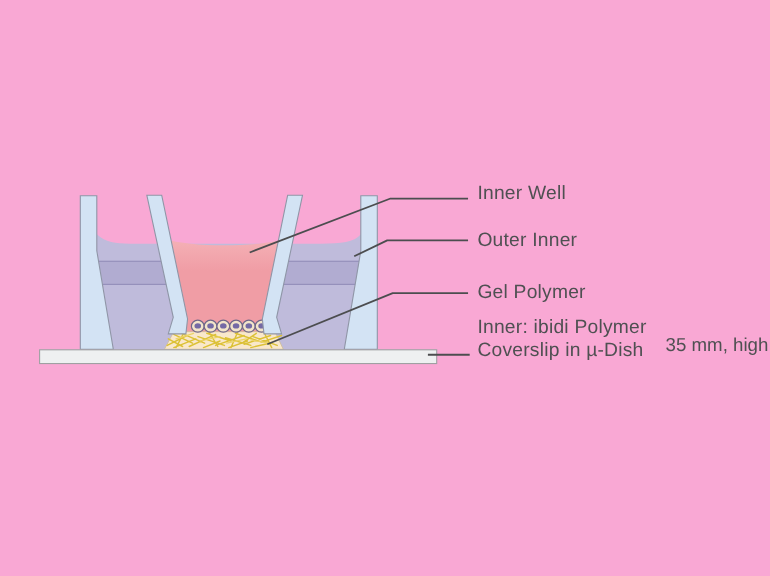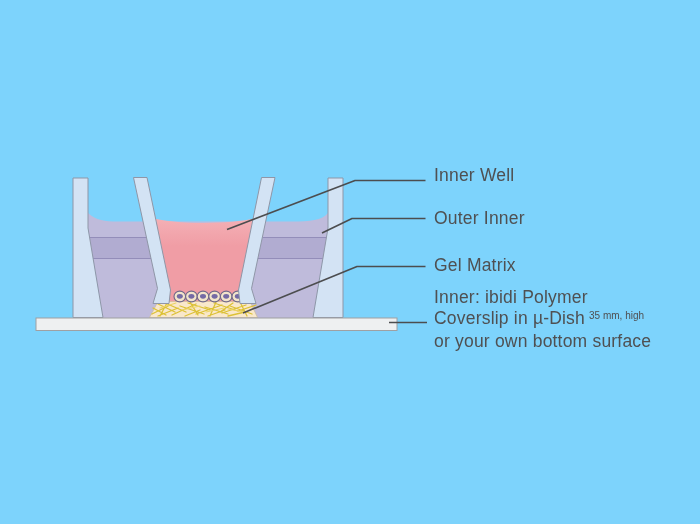--- a/index.html
+++ b/index.html
@@ -1,36 +1,36 @@
 <!DOCTYPE html>
 <html style="--text: #4f5052; --leader-line: #4c4d4f; --wall-fill: #d3e3f4; --wall-stroke: #8f96a7; --inner-well-fill: #f09da5; --inner-well-fill-light: #f5b3b8; --outer-well-fill: #bfbbdb; --outer-well-fill-light: #cac7e3; --outer-well-band: #b1acd1; --outer-well-line: #8e89b5; --gel-fill: #f9e8cb; --gel-stroke: #cdbb95; --gel-fiber: #dcc136; --gel-fiber-light: #ecd468; --cell-fill: #f2e4ca; --cell-stroke: #6f6789; --nucleus-fill: #746aa5; --coverslip-fill: #eef0f1; --coverslip-stroke: #9fa0a2;"><head>
 <meta charset="utf-8">
 <style>
   html,body{margin:0;padding:0;background:#ffffff;}
   .stage{
     position:relative;
     width:700px;height:524px;
-    background:#7dd3fc;
+    background:#f9a8d4;
     overflow:hidden;
     font-family:"Liberation Sans","DejaVu Sans",sans-serif;
   }
   svg{position:absolute;left:0;top:0;}
   .lbl{
     position:absolute;
     color:var(--text,#4f5052);
     font-size:17.5px;
     line-height:21.2px;
     letter-spacing:0.2px;
     white-space:nowrap;
   }
   .lbl .sup{
-    font-size:10px;
+    font-size:17px;
     position:relative;
     top:-5px;
-    margin-left:4px;
+    margin-left:20px;
     letter-spacing:0;
   }
   
   .wall{fill:var(--wall-fill,#d3e3f4);stroke:var(--wall-stroke,#8f96a7);stroke-width:1;}
   .outer-liquid{fill:var(--outer-well-fill,#bfbbdb);}
   .band{fill:var(--outer-well-band,#b1acd1);}
   .band-line{stroke:var(--outer-well-line,#8e89b5);stroke-width:0.9;fill:none;}
   .gel{fill:var(--gel-fill,#f9e8cb);stroke:var(--gel-stroke,#cdbb95);stroke-width:0.7;}
   .fiber{stroke:var(--gel-fiber,#dcc136);stroke-width:1.3;fill:none;stroke-linecap:round;}
   .fiber2{stroke:var(--gel-fiber-light,#ecd468);stroke-width:1.1;fill:none;stroke-linecap:round;}
@@ -111,21 +111,20 @@
       <path class="leader" d="M322,233 L352,218.5 L425.5,218.5"></path>
       <path class="leader" d="M243,313 L357,266.5 L425.5,266.5"></path>
       <path class="leader" d="M389,322.5 L427,322.5"></path>
     </g>
   </svg>
 
   <div class="lbl" style="left:434px;top:165px;">Inner Well</div>
 
   <div class="lbl" style="left:434px;top:208px;">Outer Inner</div>
 
-  <div class="lbl" style="left:434px;top:255px;">Gel Matrix</div>
+  <div class="lbl" style="left:434px;top:255px;">Gel Polymer</div>
 
   <div class="lbl" style="left:434px;top:287px;">
     <div>Inner: ibidi Polymer</div>
     <div><span>Coverslip in µ-Dish</span><span class="sup">35 mm, high</span></div>
-    <div>or your own bottom surface</div>
   </div>
 
 </div>
 
 </body></html>

